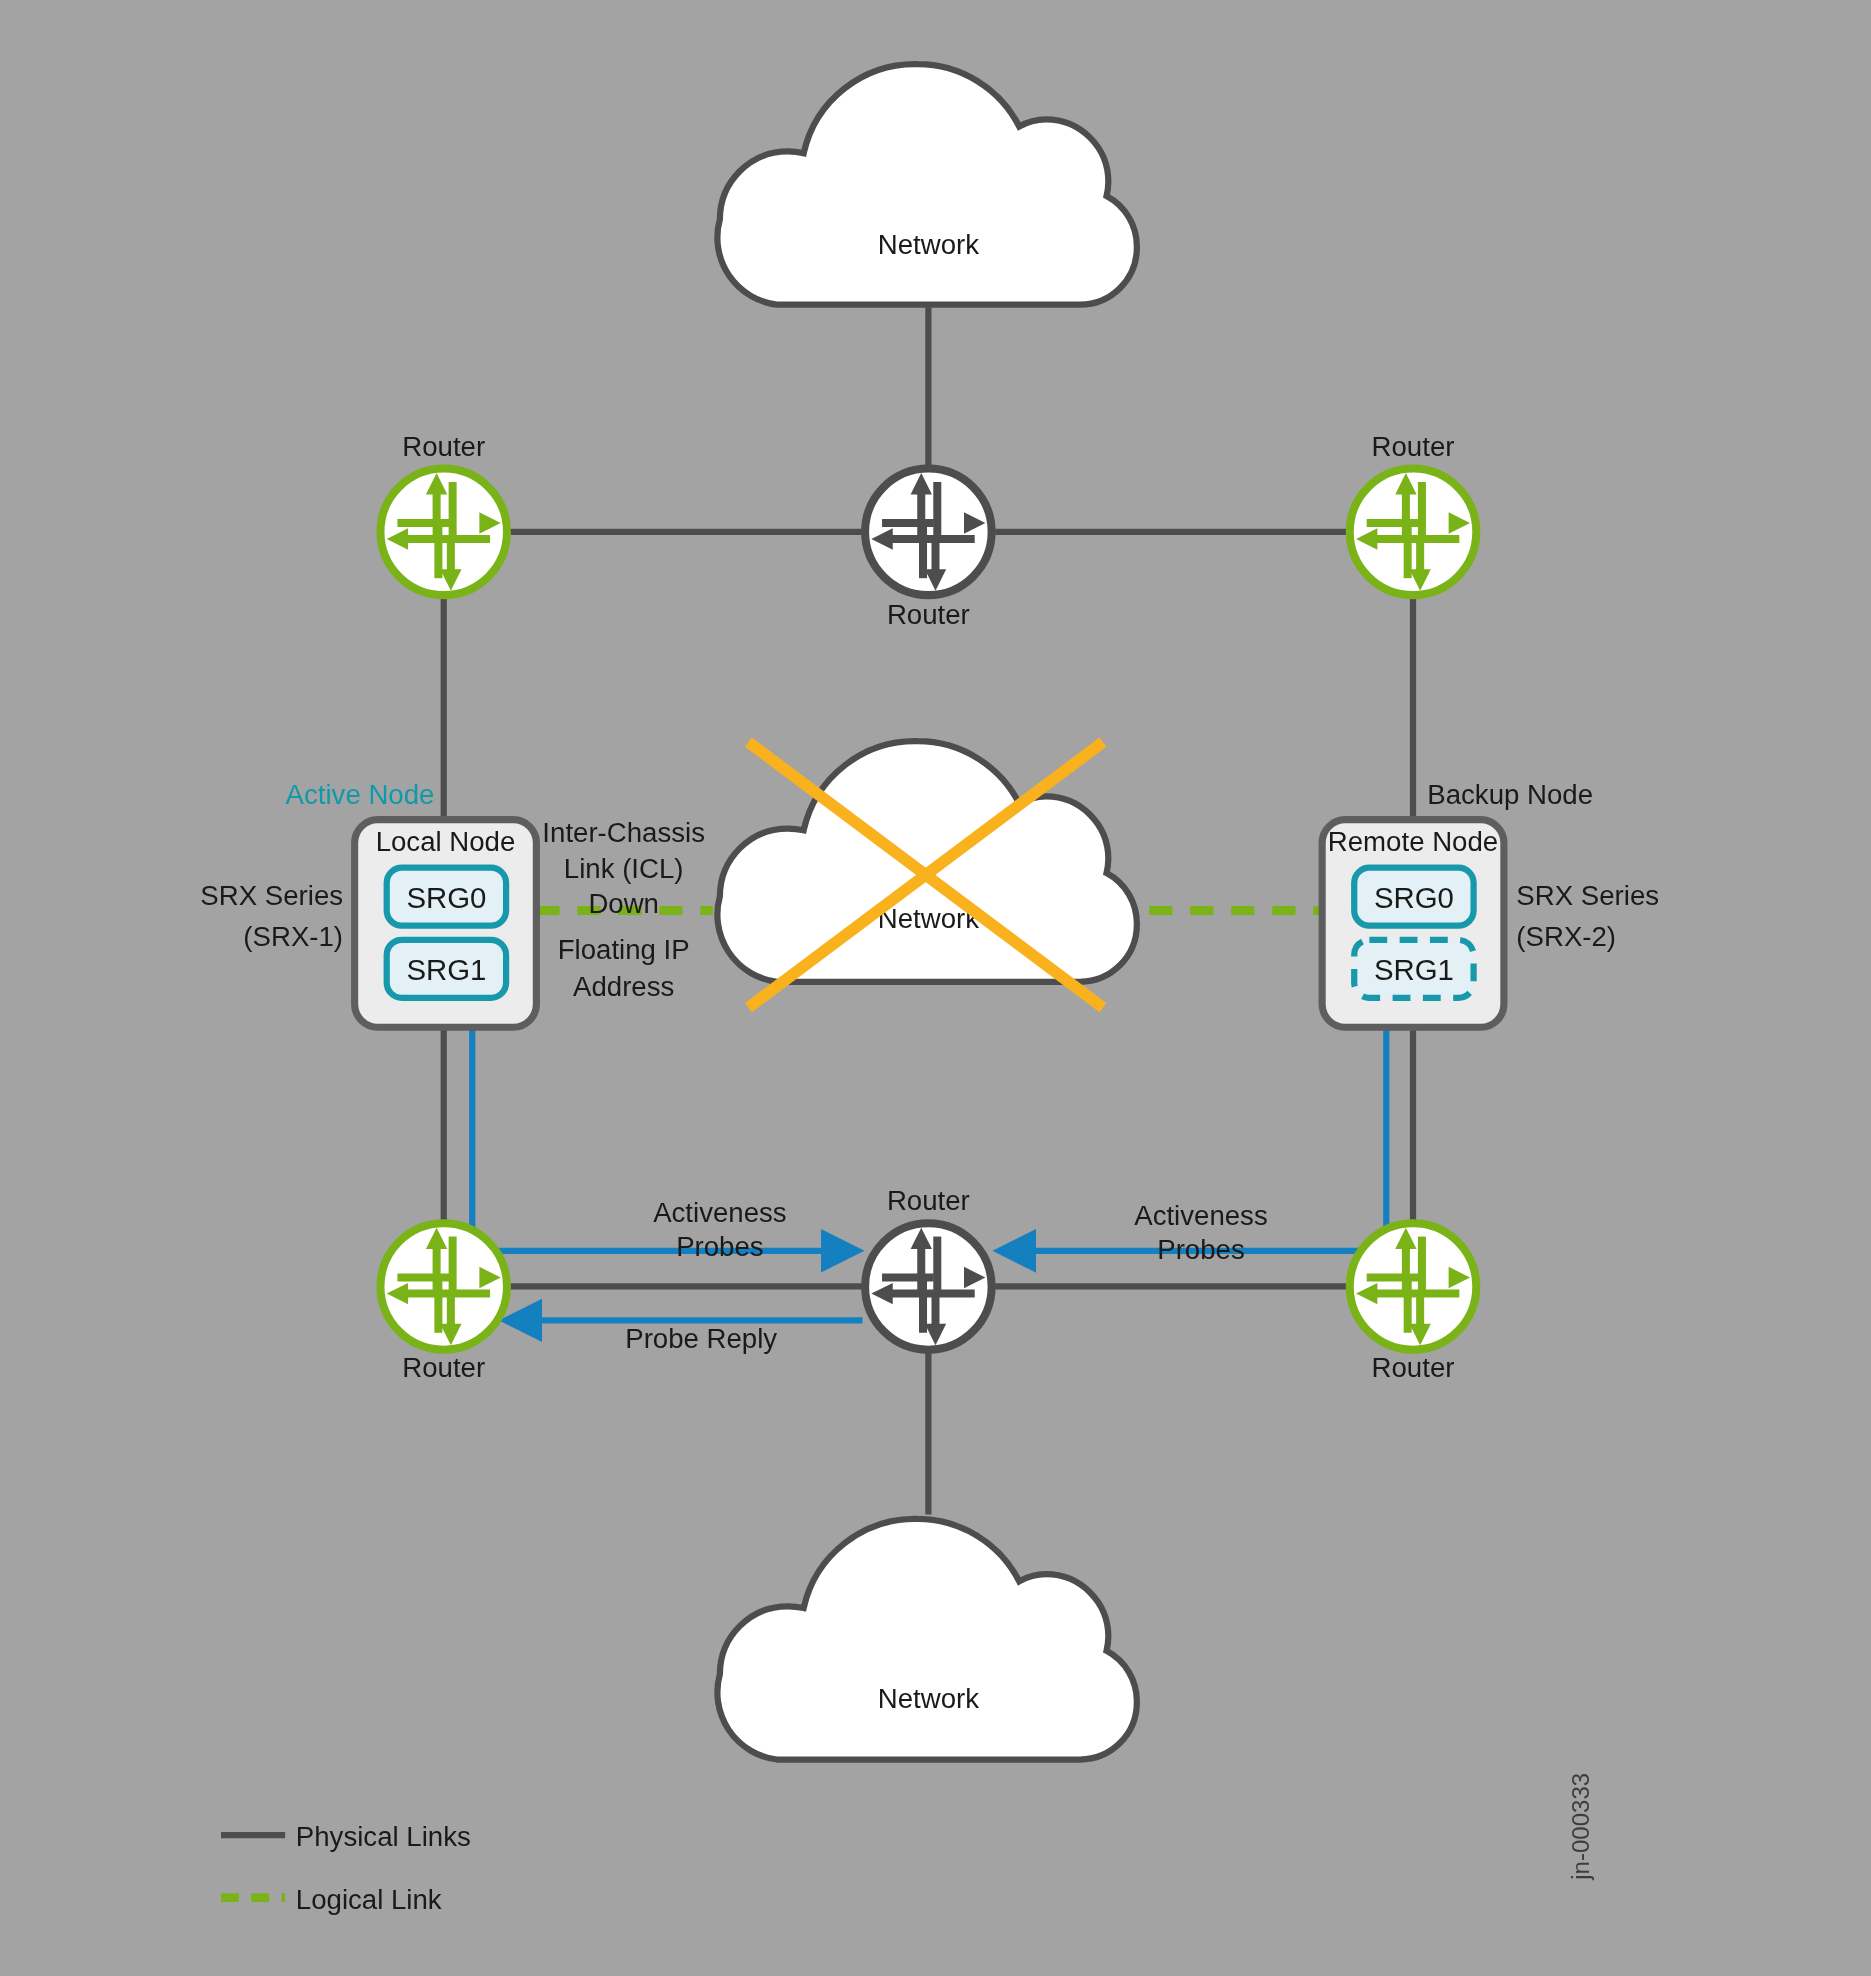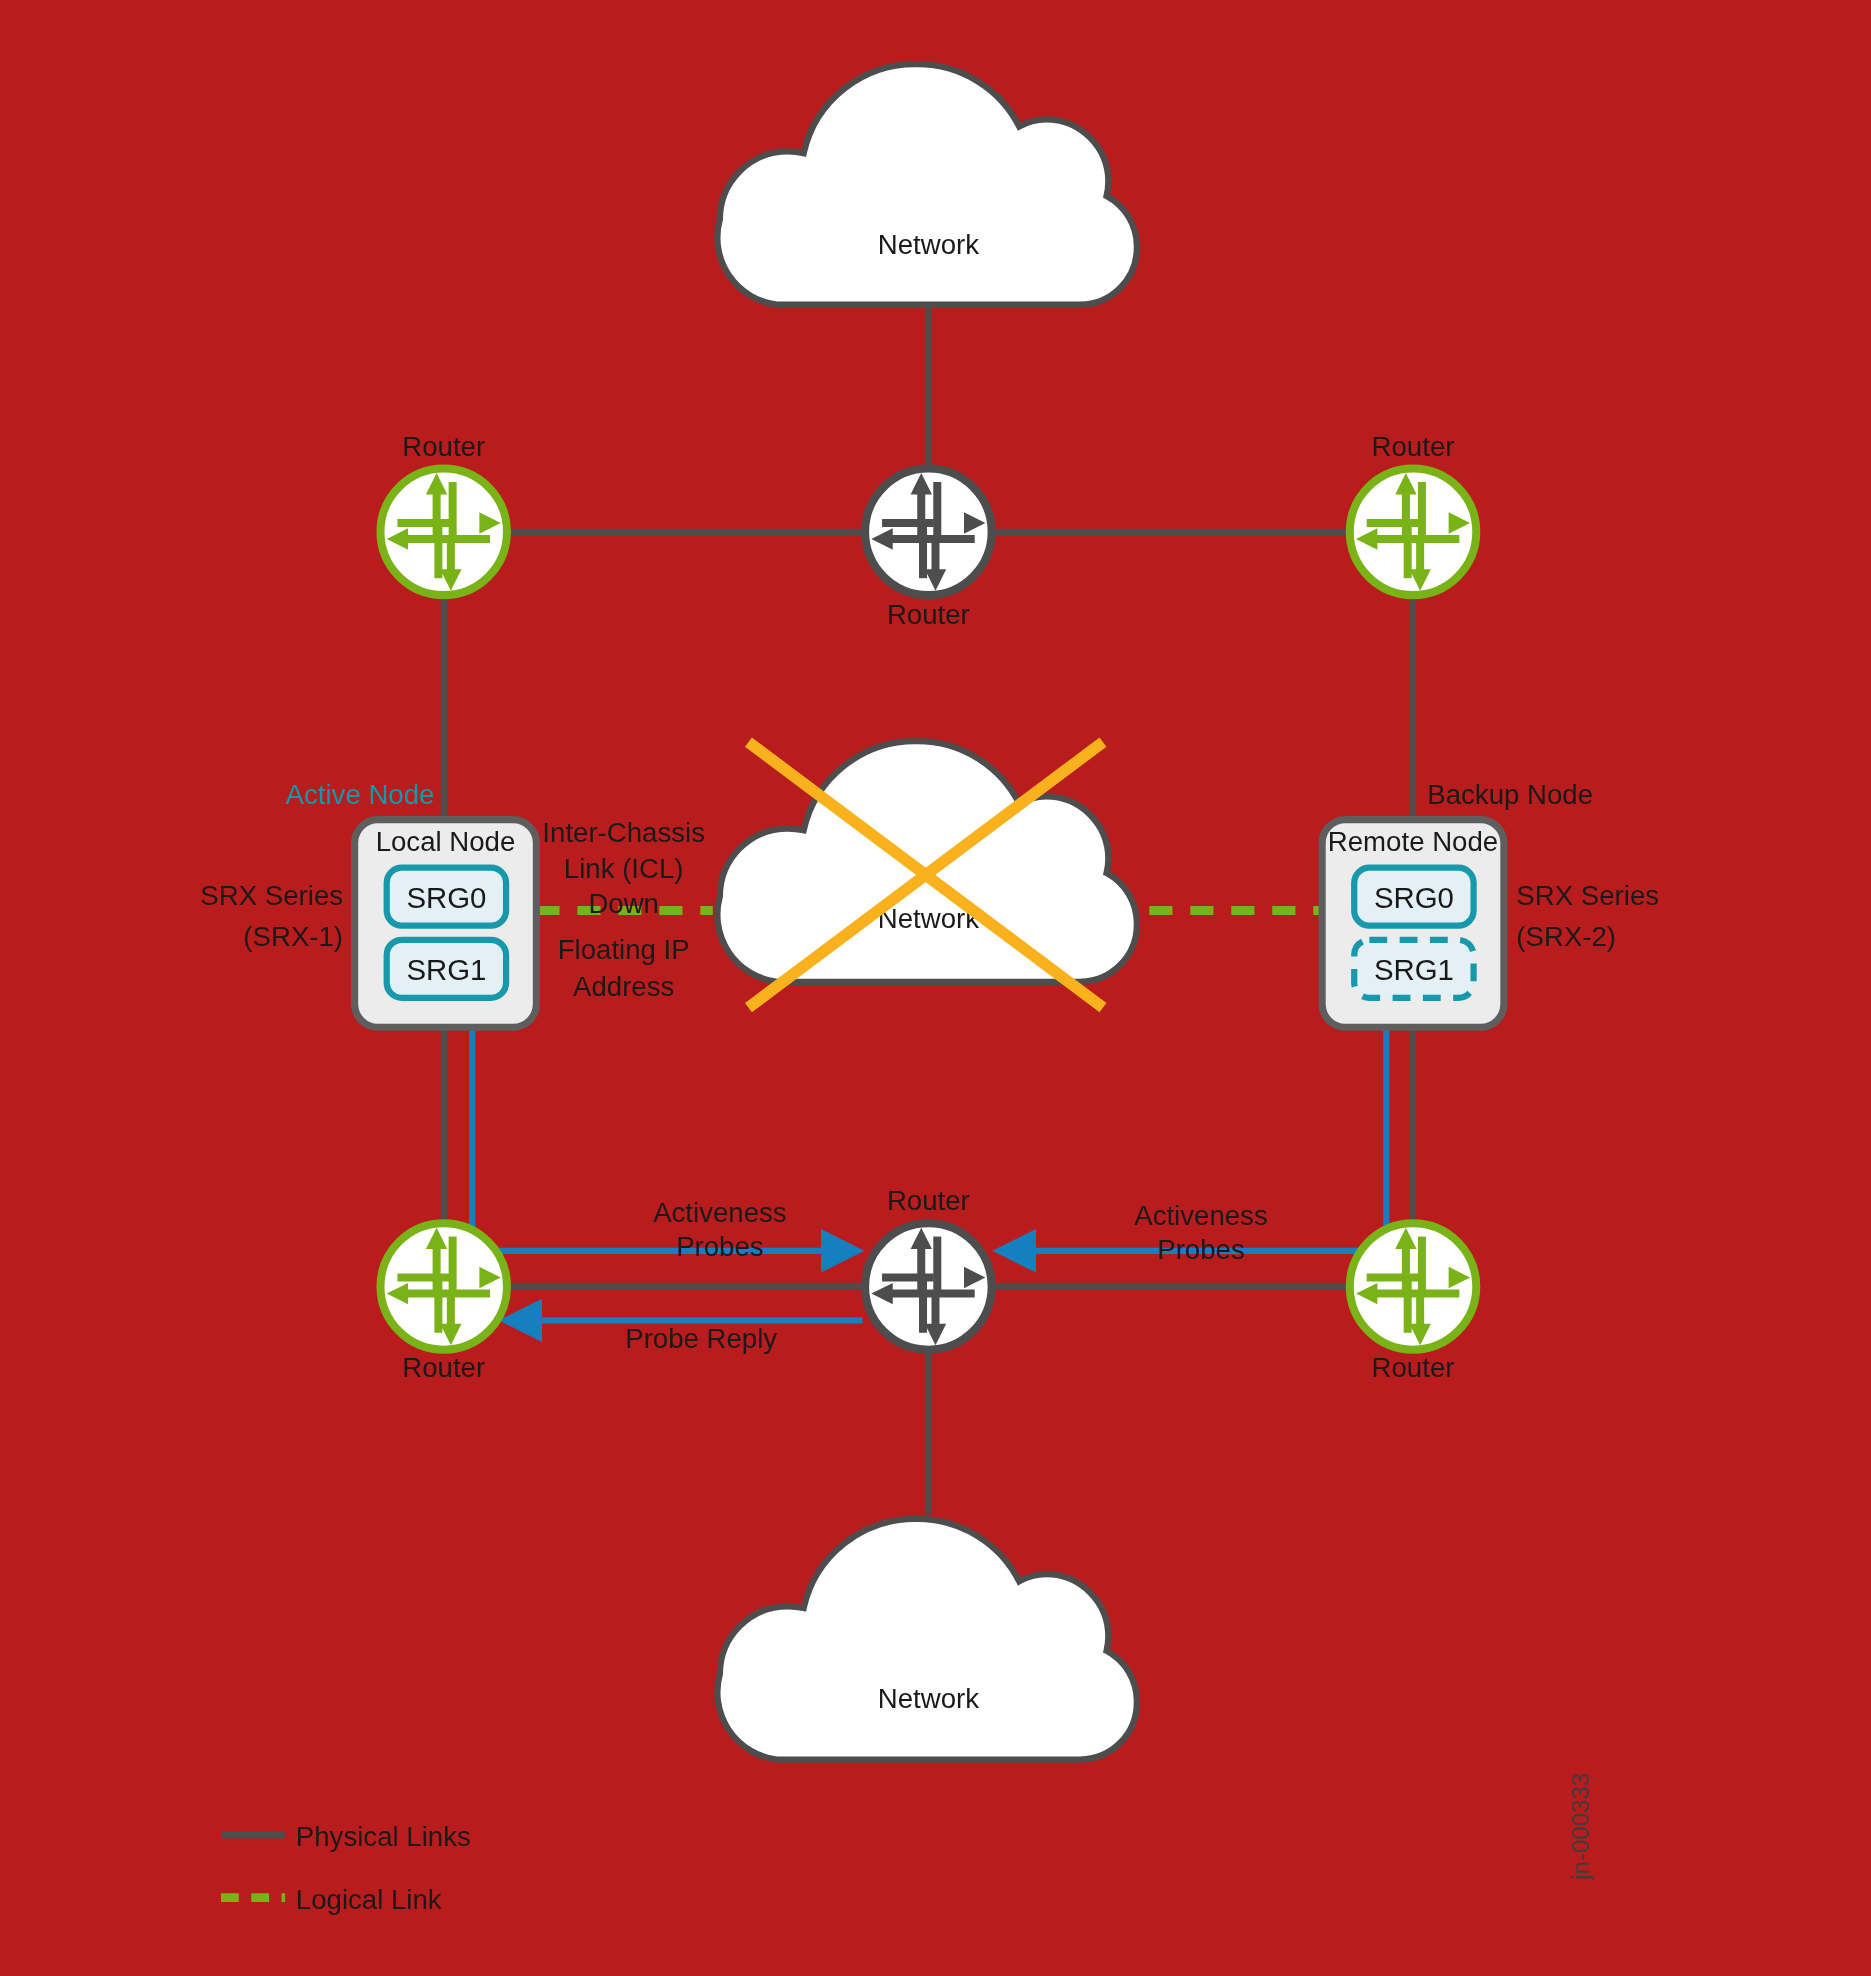--- a/index.html
+++ b/index.html
@@ -1,17 +1,17 @@
 <!DOCTYPE html>
 <html style="font-size:14.3px"><head>
 <meta charset="utf-8">
 <style>
   html,body{margin:0;padding:0;background:#ffffff;}
   body{width:1871px;height:1976px;font-family:"Liberation Sans",sans-serif;}
-  #stage{position:relative;width:1871px;height:1976px;overflow:hidden;background:#b91c1c;}
+  #stage{position:relative;width:1871px;height:1976px;overflow:hidden;background:#a3a3a3;}
   svg#diagram{position:absolute;left:0;top:0;width:1871px;height:1976px;}
   .lbl{font-family:"Liberation Sans",sans-serif;fill:#1a1a1a;font-size:31px;}
   .lbl-c{text-anchor:middle;}
   .lbl-r{text-anchor:end;}
   .lbl-l{text-anchor:start;}
   .lbl-active{fill:#0d9aaa;}
   .lbl-srg{font-size:33px;}
   .lbl-node{font-size:31px;}
   .wm{font-size:27px;fill:#3d3d3d;font-family:"Liberation Sans",sans-serif;}
 </style>

